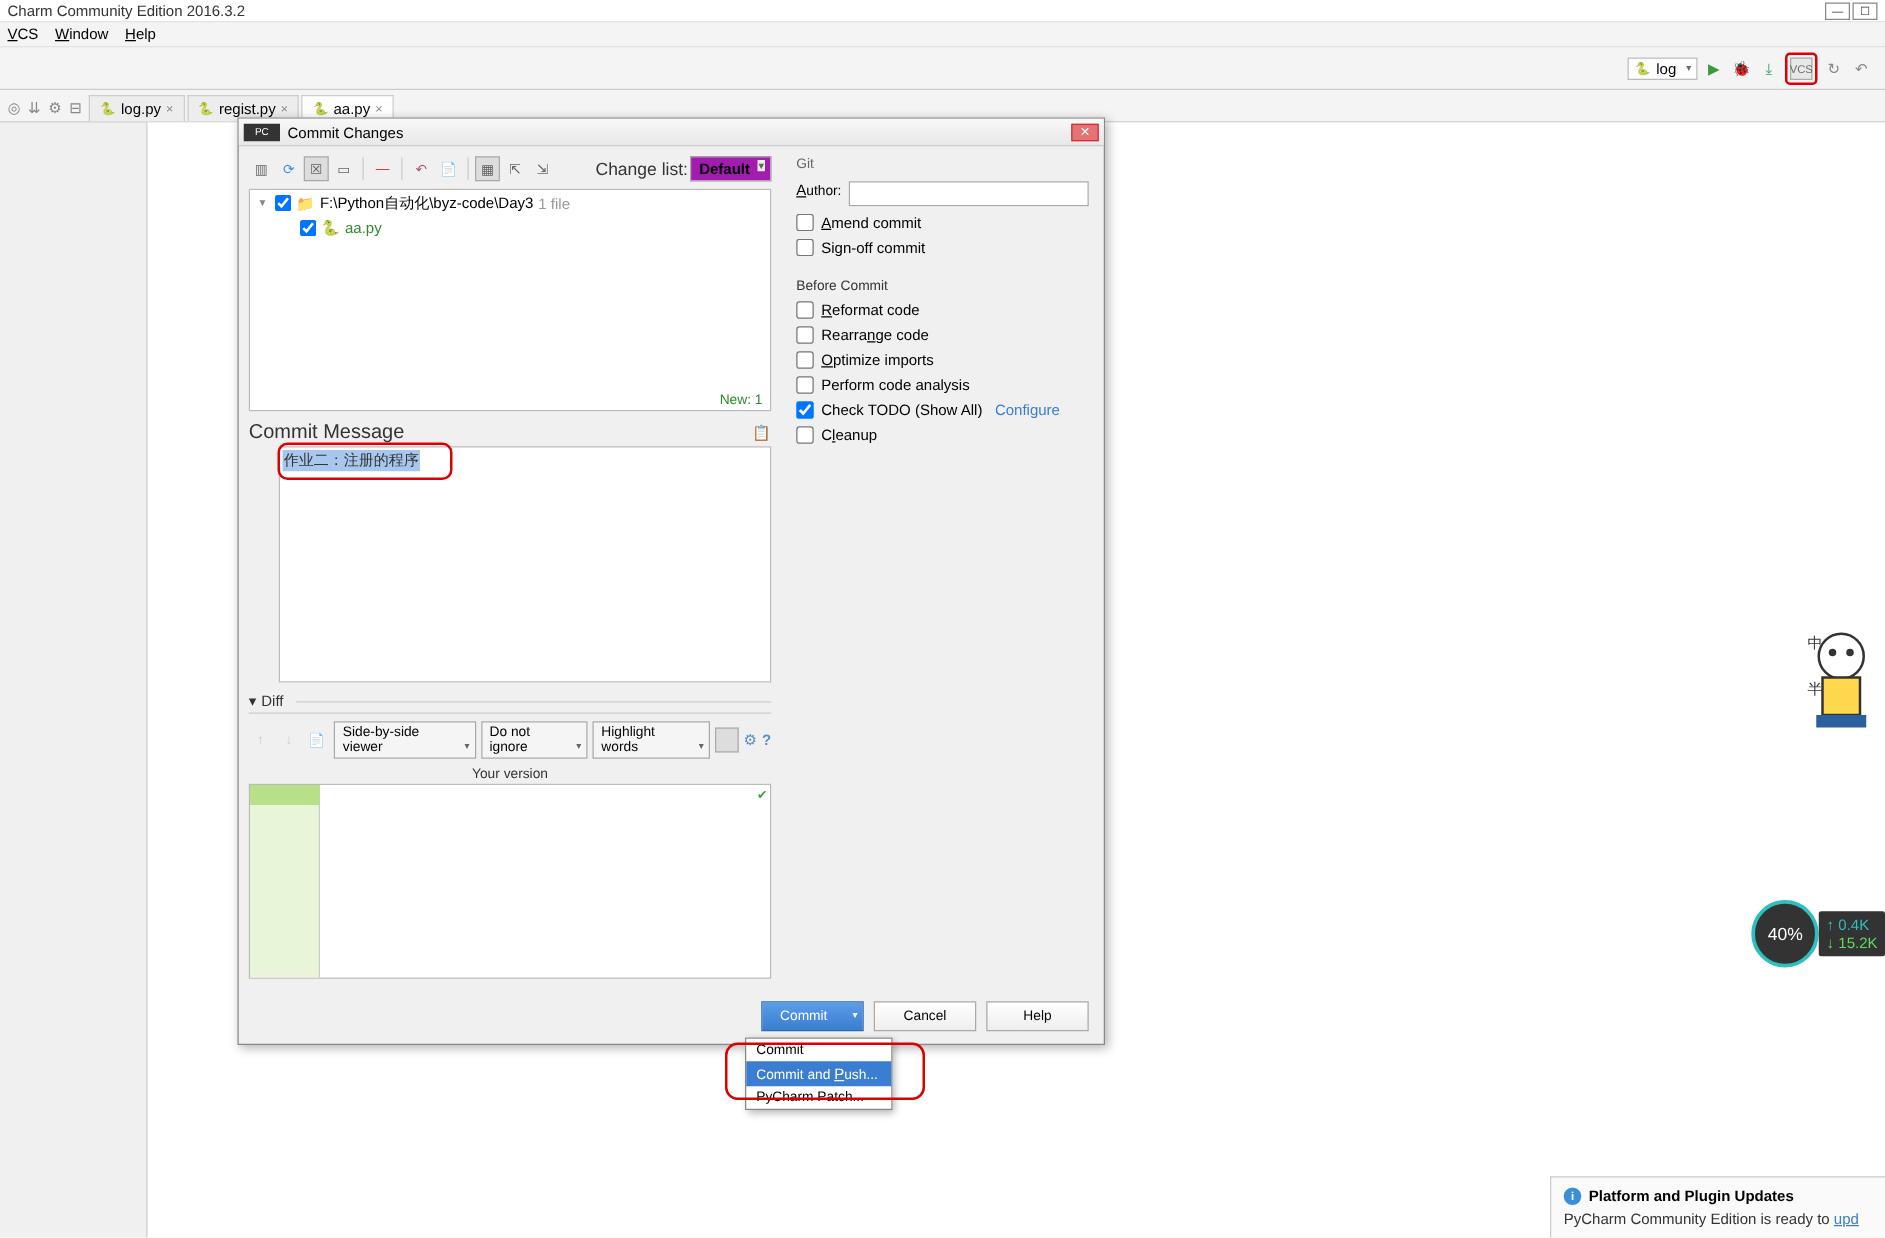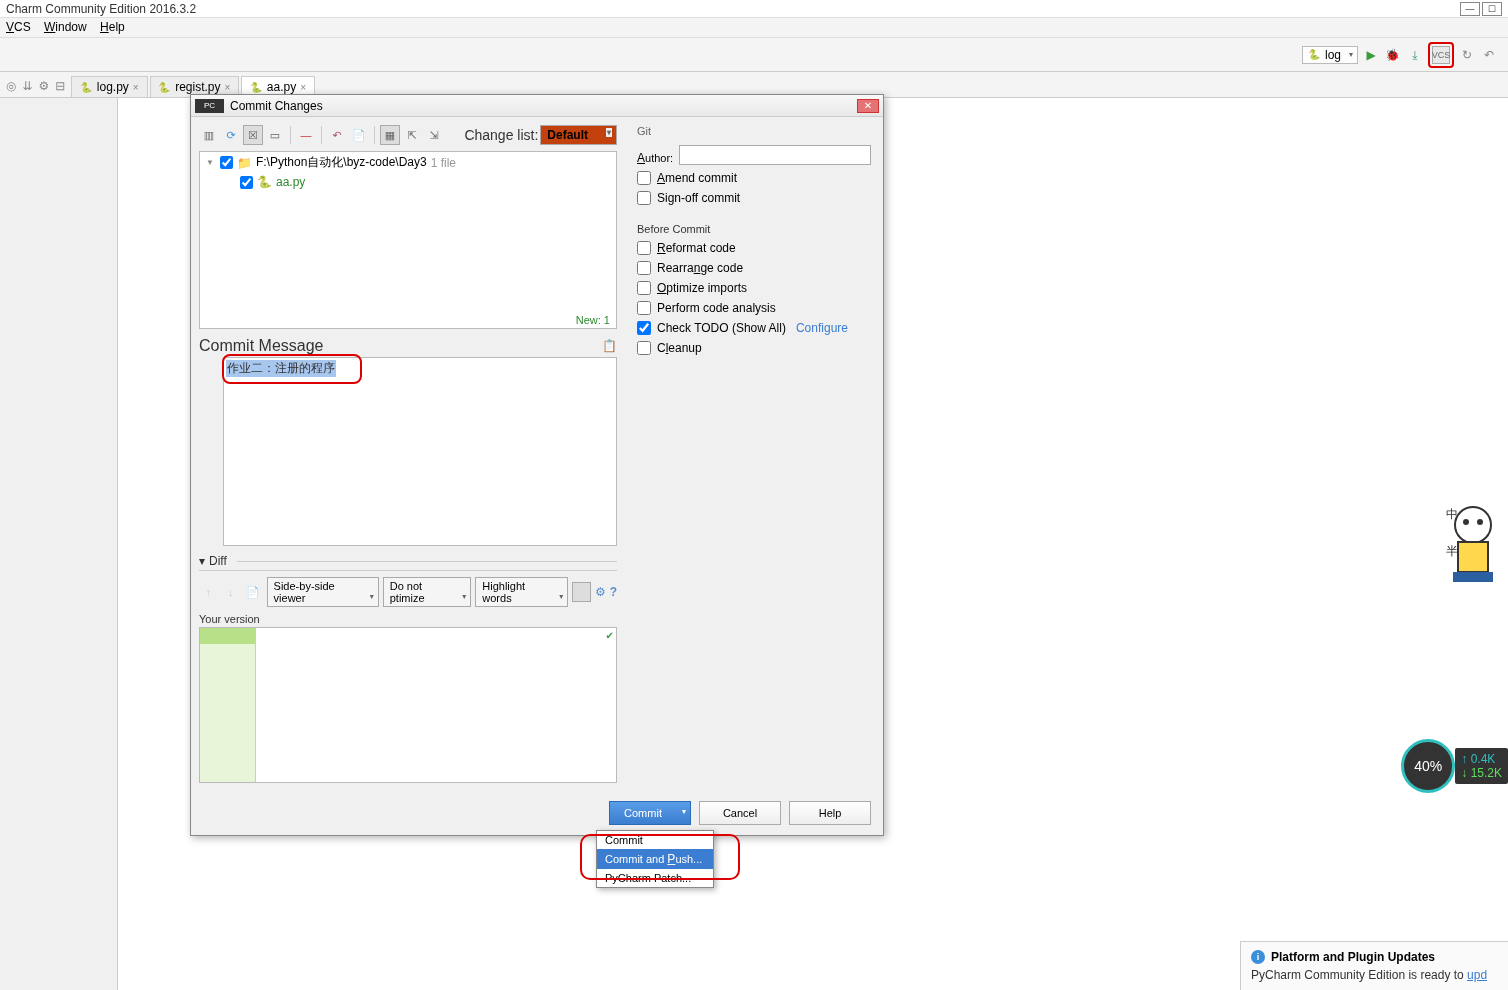--- a/index.html
+++ b/index.html
@@ -41,21 +41,21 @@
 
 .dlg-body { flex: 1; display: flex; overflow: hidden; }
 .dlg-left { width: 434px; padding: 8px; display: flex; flex-direction: column; }
 .dlg-right { flex: 1; padding: 8px 12px; }
 
 .action-row { display: flex; align-items: center; gap: 2px; margin-bottom: 6px; }
 .act-btn { width: 20px; height: 20px; border: 1px solid transparent; display: flex; align-items: center; justify-content: center; cursor: pointer; font-size: 11px; color: #666; }
 .act-btn.sel { background: #ddd; border-color: #aaa; }
 .act-sep { width: 1px; height: 18px; background: #ccc; margin: 0 3px; }
 .changelist-lbl { margin-left: auto; font-size: 14px; color: #333; }
-.changelist-sel { border: 1px solid #aaa; background: #c2410c; padding: 2px 28px 2px 6px; font-weight: bold; position: relative; }
+.changelist-sel { border: 1px solid #aaa; background: #a21caf; padding: 2px 16px 2px 6px; font-weight: bold; position: relative; }
 .changelist-sel::after { content: "▾"; position: absolute; right: 4px; font-size: 8px; color: #666; background: #eee; padding: 0 1px; }
 
 .file-tree { border: 1px solid #bbb; background: #fff; height: 178px; overflow: auto; position: relative; }
 .tree-row { padding: 2px 6px; display: flex; align-items: center; gap: 4px; font-size: 11px; }
 .tree-row .exp { color: #888; font-size: 8px; width: 10px; }
 .tree-row input[type=checkbox] { width: 13px; height: 13px; }
 .tree-row .fold-ico { color: #888; }
 .tree-row .py-ico { color: #3b7dc4; }
 .tree-row .hint { color: #999; }
 .tree-status { position: absolute; bottom: 2px; right: 6px; color: #2e8b2e; font-size: 11px; }
@@ -69,33 +69,33 @@
 
 .diff-sec { margin-top: 8px; }
 .diff-head { display: flex; align-items: center; gap: 4px; font-size: 11px; color: #333; border-bottom: 1px solid #ccc; padding-bottom: 2px; }
 .diff-bar { display: flex; align-items: center; gap: 4px; margin: 6px 0; }
 .diff-btn { border: 1px solid #aaa; background: #f5f5f5; padding: 2px 16px 2px 6px; font-size: 11px; position: relative; cursor: pointer; }
 .diff-btn::after { content: "▾"; position: absolute; right: 4px; font-size: 8px; color: #666; }
 .diff-sq { width: 20px; height: 20px; border: 1px solid #aaa; background: #ddd; cursor: pointer; }
 .diff-gear { color: #5b8fc9; cursor: pointer; }
 .diff-help { color: #5b8fc9; cursor: pointer; font-weight: bold; }
 
-.yv-label { font-size: 11px; color: #333; margin-bottom: 2px; display: block; }
+.yv-label { font-size: 11px; color: #333; margin-bottom: 2px; display: block; text-align: center; }
 .diff-view { border: 1px solid #bbb; background: #fff; height: 156px; position: relative; }
 .diff-view .gutter { position: absolute; left: 0; top: 0; bottom: 0; width: 56px; background: #e8f5d8; border-right: 1px solid #ccc; }
 .diff-view .gutter-mark { position: absolute; left: 0; width: 56px; height: 16px; background: #b8e088; top: 0; }
 .diff-view .ov { position: absolute; right: 2px; top: 2px; color: #3a9b3a; font-size: 10px; }
 
 .dlg-btns { display: flex; justify-content: flex-end; gap: 8px; padding: 10px 12px; }
 .dlg-btn { min-width: 82px; height: 24px; border: 1px solid #aaa; background: linear-gradient(#fff,#eee); cursor: pointer; font-size: 11px; position: relative; }
 .dlg-btn.primary { background: linear-gradient(#5a9de8,#3b7dd0); color: #fff; border-color: #2a6bb8; padding-right: 14px; }
 .dlg-btn.primary::after { content: "▾"; position: absolute; right: 4px; font-size: 8px; }
 
 .right-lbl { font-size: 11px; color: #666; margin-bottom: 8px; display: block; }
-.form-row { display: flex; align-items: flex-end; margin: 6px 0; gap: 6px; }
+.form-row { display: flex; align-items: flex-start; margin: 6px 0; gap: 6px; }
 .form-row label { font-size: 11px; }
 .form-row input[type=text] { flex: 1; border: 1px solid #aaa; padding: 2px 4px; height: 20px; }
 .chk-row { display: flex; align-items: flex-end; gap: 6px; margin: 6px 0; font-size: 11px; }
 .chk-row input { width: 14px; height: 14px; }
 .chk-row a { color: #3b7dd0; text-decoration: none; margin-left: 4px; }
 
 .sec-head { font-size: 11px; color: #333; margin: 18px 0 6px; }
 
 
 .commit-menu { position: absolute; left: 596px; top: 830px; width: 118px; background: #fff; border: 1px solid #888; box-shadow: 2px 2px 6px rgba(0,0,0,.3); z-index: 100; }
@@ -103,21 +103,21 @@
 .commit-menu .mi.sel { background: #3b7dd0; color: #fff; }
 .menu-highlight { position: absolute; left: 580px; top: 834px; width: 160px; height: 46px; border: 2px solid #d00; border-radius: 10px; pointer-events: none; z-index: 101; }
 
 
 .notif { position: absolute; right: 0; bottom: 0; width: 268px; background: #fafafa; border: 1px solid #ccc; border-right: none; border-bottom: none; padding: 8px 10px; }
 .notif .nt-title { font-weight: bold; font-size: 11px; display: flex; align-items: center; gap: 6px; }
 .notif .nt-title .i-ico { width: 14px; height: 14px; border-radius: 50%; background: #3b8fd8; color: #fff; font-size: 9px; display: flex; align-items: center; justify-content: center; }
 .notif .nt-body { font-size: 11px; color: #333; margin-top: 4px; }
 .notif .nt-body a { color: #3b7dd0; }
 
-.speed-widget { position: absolute; right: 0; top: 739px; display: flex; align-items: center; }
+.speed-widget { position: absolute; right: 0; top: 720px; display: flex; align-items: center; }
 .speed-circle { width: 54px; height: 54px; border-radius: 50%; background: #333; border: 3px solid #2fbfbf; color: #fff; display: flex; align-items: center; justify-content: center; font-size: 14px; }
 .speed-bars { background: #333; color: #fff; font-size: 10px; padding: 4px 6px; border-radius: 2px; }
 .speed-up { color: #2fbfbf; }
 .speed-dn { color: #5fdc5f; }
 
 .cartoon { position: absolute; right: 0; top: 500px; width: 70px; height: 90px; }
 </style>
 </head>
 <body>
 
@@ -231,21 +231,21 @@
         <div class="diff-head">
           <span>▾</span>
           <span>Diff</span>
           <div style="flex:1;border-bottom:1px solid #ccc;margin-left:6px;"></div>
         </div>
         <div class="diff-bar">
           <span class="act-btn" style="color:#ccc">↑</span>
           <span class="act-btn" style="color:#ccc">↓</span>
           <span class="act-btn">📄</span>
           <span class="diff-btn">Side-by-side viewer</span>
-          <span class="diff-btn">Do not ptimize</span>
+          <span class="diff-btn">Do not ignore</span>
           <span class="diff-btn">Highlight words</span>
           <span class="diff-sq"></span>
           <span class="diff-gear">⚙</span>
           <span class="diff-help">?</span>
         </div>
         <span class="yv-label">Your version</span>
         <div class="diff-view">
           <div class="gutter">
             <div class="gutter-mark"></div>
           </div>

